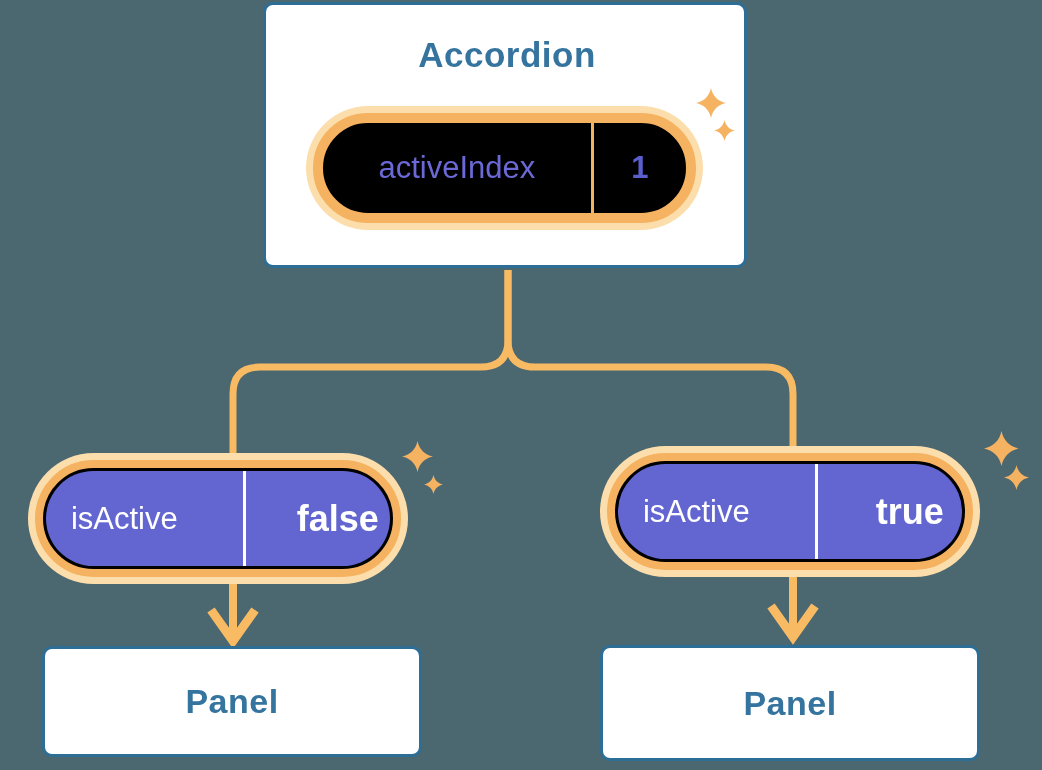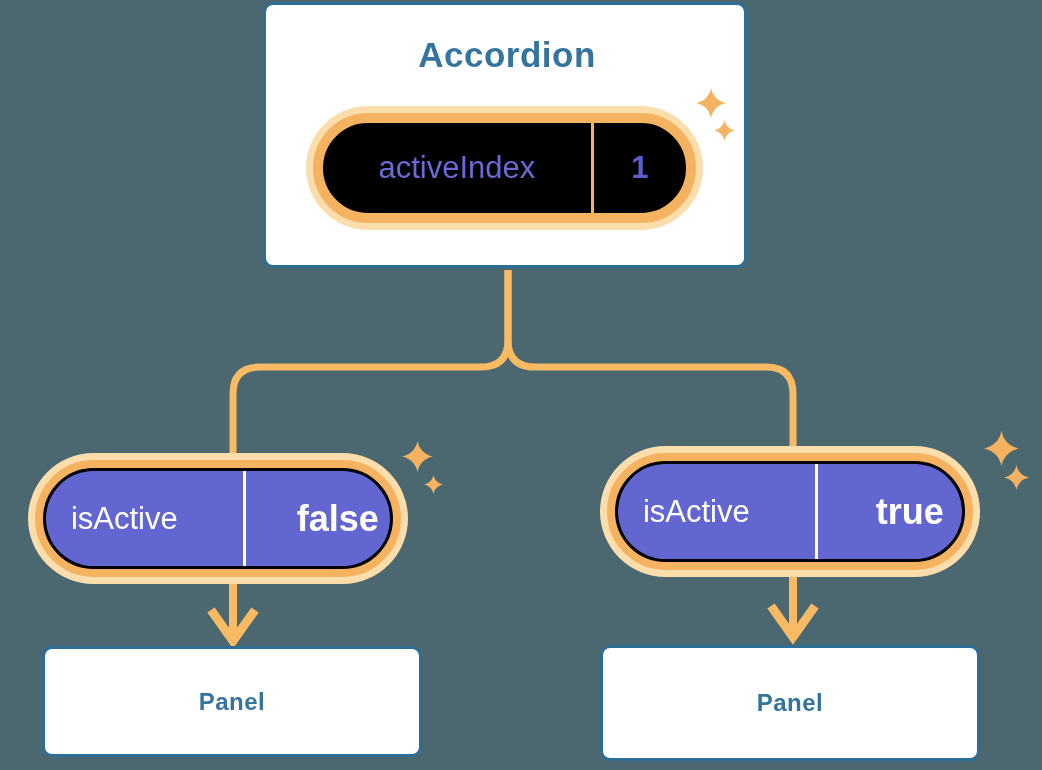--- a/index.html
+++ b/index.html
@@ -24,21 +24,21 @@
     position:absolute;top:30px;left:2px;width:100%;
     text-align:center;
     font-size:35px;font-weight:600;
     color:var(--card-text,#35749E);
     letter-spacing:.5px;
   }
   .panel-card{display:flex;align-items:center;justify-content:center;}
   .panel-left{left:42px;top:646px;width:380px;height:111px;}
   .panel-right{left:600px;top:645px;width:380px;height:116px;}
   .panel-label{
-    font-size:24px;font-weight:600;
+    font-size:34px;font-weight:600;
     color:var(--card-text,#35749E);
     letter-spacing:.5px;
   }
   
   .pill{position:absolute;z-index:2;box-sizing:border-box;}
   .glow{
     width:100%;height:100%;box-sizing:border-box;
     background:var(--glow-orange,#FCDEAC);
     border-radius:999px;
     padding:7px;

